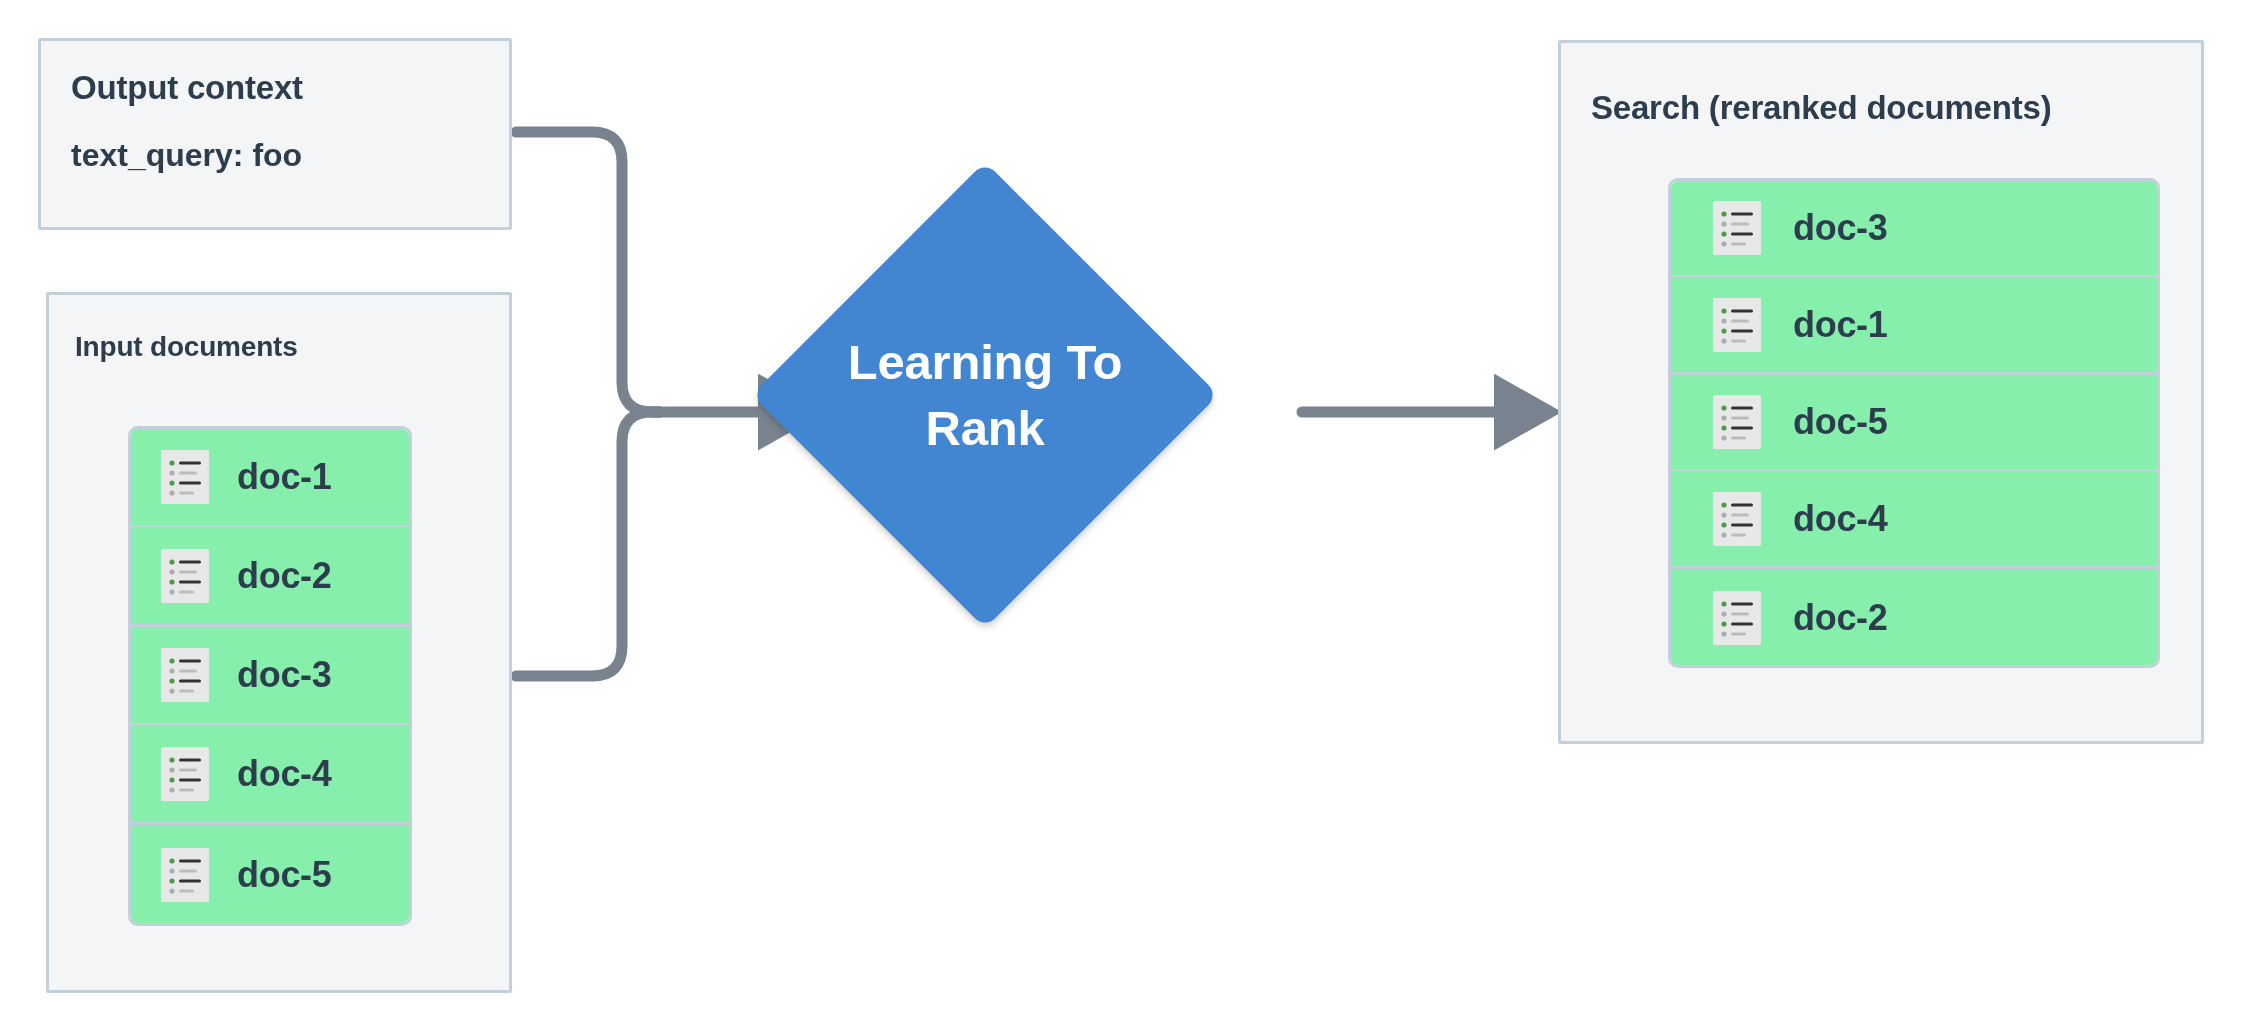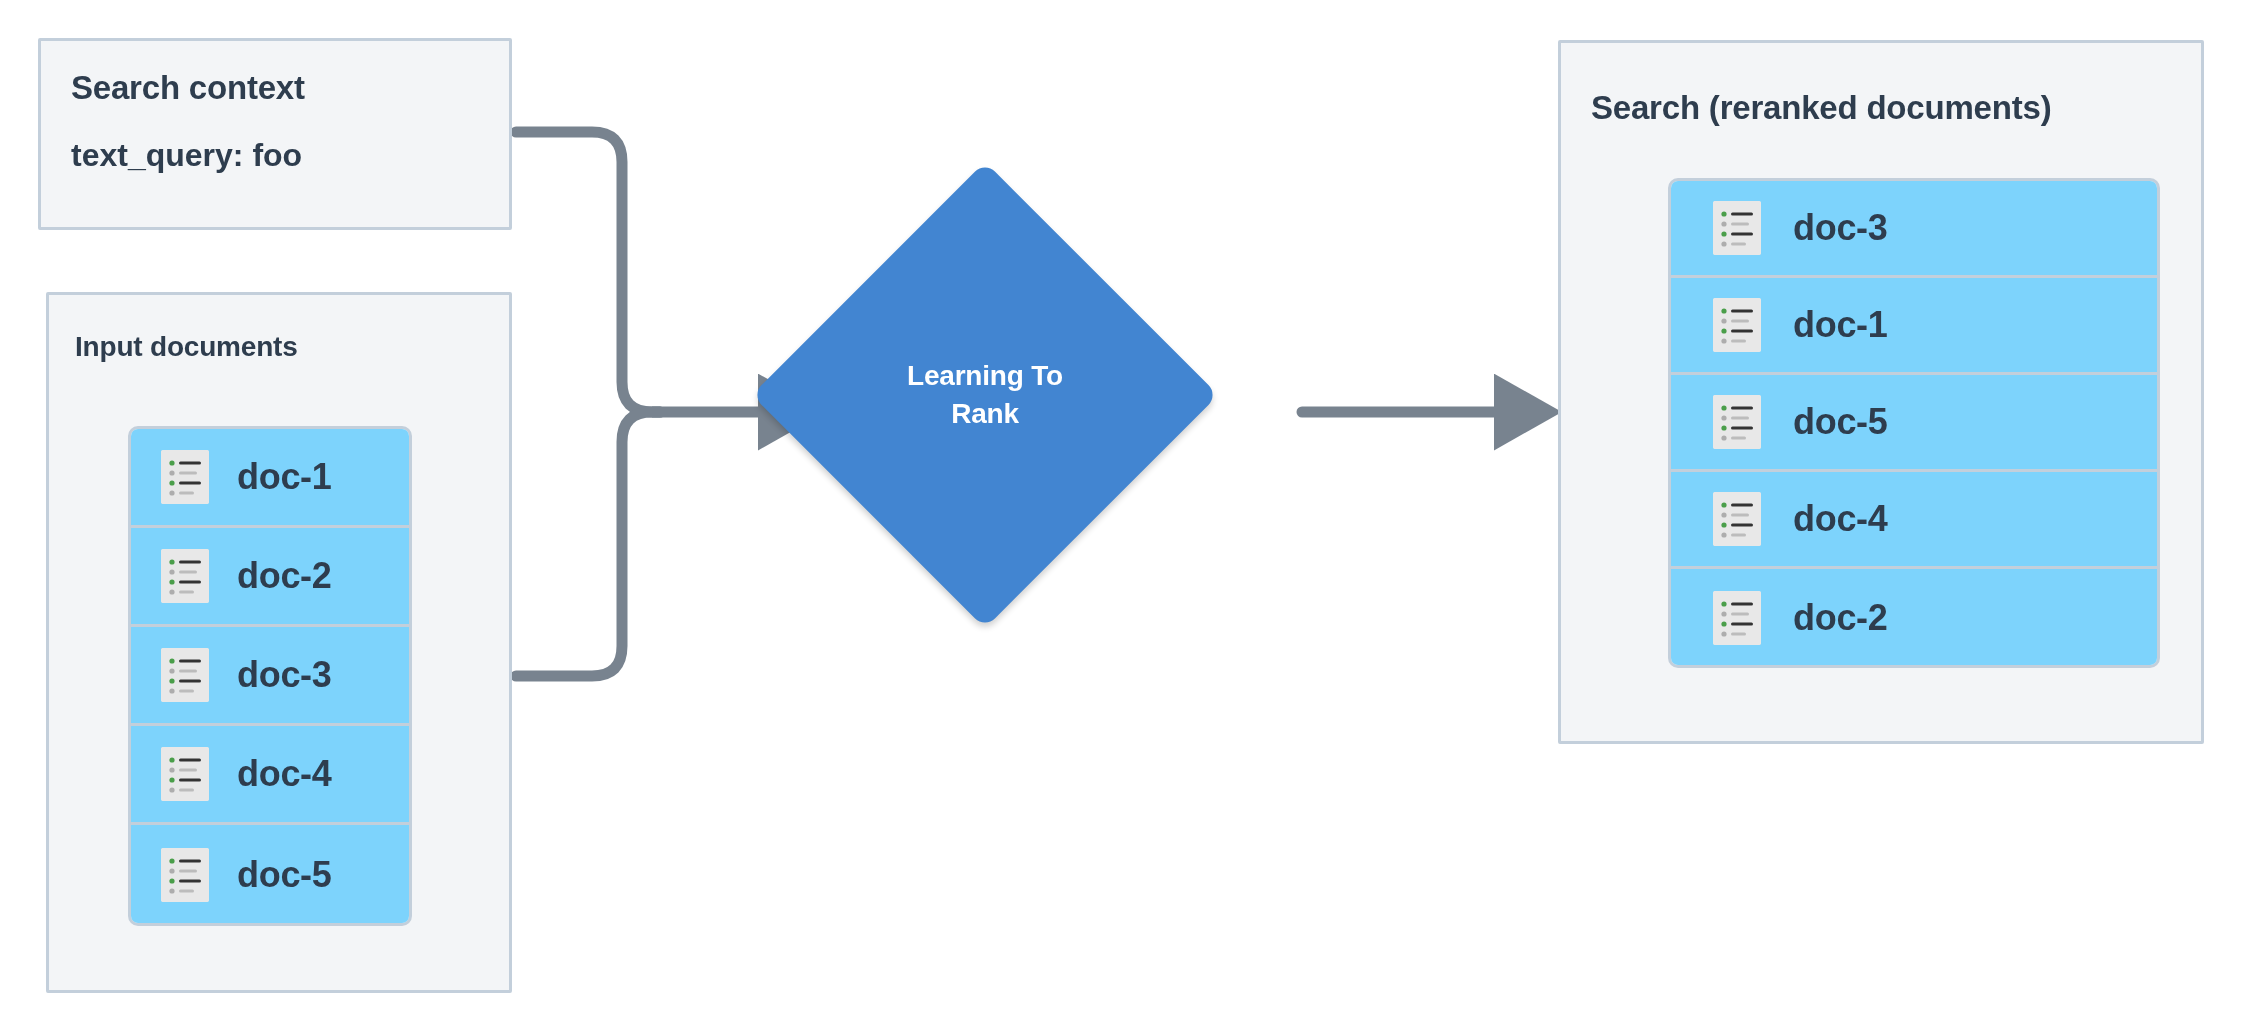--- a/index.html
+++ b/index.html
@@ -111,21 +111,21 @@
     left: 1668px;
     top: 178px;
     width: 492px;
     height: 490px;
   }
 
   .doc-row {
     display: flex;
     align-items: center;
     box-sizing: border-box;
-    background: #7dd3fc;
+    background: #86efac;
     border-bottom: 3px solid #c3cfdb;
   }
   .doc-row:last-child { border-bottom: none; }
 
   #input-doc-list .doc-row  { height: 99px; padding-left: 30px; }
   #output-doc-list .doc-row { height: 97px; padding-left: 42px; }
 
   .doc-icon {
     flex: 0 0 auto;
     background: #e8e8e8;
@@ -161,21 +161,21 @@
     left: 820px;
     top: 230px;
     width: 330px;
     height: 330px;
     display: flex;
     align-items: center;
     justify-content: center;
     text-align: center;
     color: #ffffff;
     font-weight: bold;
-    font-size: 28px;
+    font-size: 49px;
     line-height: 1.35;
     letter-spacing: -0.2px;
     pointer-events: none;
   }
 
   
   #connectors {
     position: absolute;
     left: 0; top: 0;
     width: 2256px;
@@ -198,21 +198,21 @@
     <path d="M 516 132 L 592 132 Q 622 132 622 162 L 622 382 Q 622 412 652 412 L 660 412" fill="none" stroke="#78838f" stroke-width="11" stroke-linecap="round" stroke-linejoin="round"></path>
 
     <path d="M 516 676 L 592 676 Q 622 676 622 646 L 622 442 Q 622 412 652 412 L 660 412" fill="none" stroke="#78838f" stroke-width="11" stroke-linecap="round" stroke-linejoin="round"></path>
 
     <path d="M 652 412 L 782 412" fill="none" stroke="#78838f" stroke-width="11" stroke-linecap="butt" marker-end="url(#arrowhead)"></path>
 
     <path d="M 1302 412 L 1518 412" fill="none" stroke="#78838f" stroke-width="11" stroke-linecap="round" marker-end="url(#arrowhead)"></path>
   </svg>
 
   <div class="panel" id="search-context-box">
-    <div class="panel-title" id="search-context-title">Search context</div>
+    <div class="panel-title" id="search-context-title">Output context</div>
     <div class="panel-subtext" id="search-context-query">text_query: foo</div>
   </div>
 
   <div class="panel" id="input-docs-box">
     <div class="panel-title" id="input-docs-title">Input documents</div>
   </div>
 
   <div class="doc-list" id="input-doc-list">
       <div class="doc-row">
         <svg class="doc-icon" viewBox="0 0 48 54">

